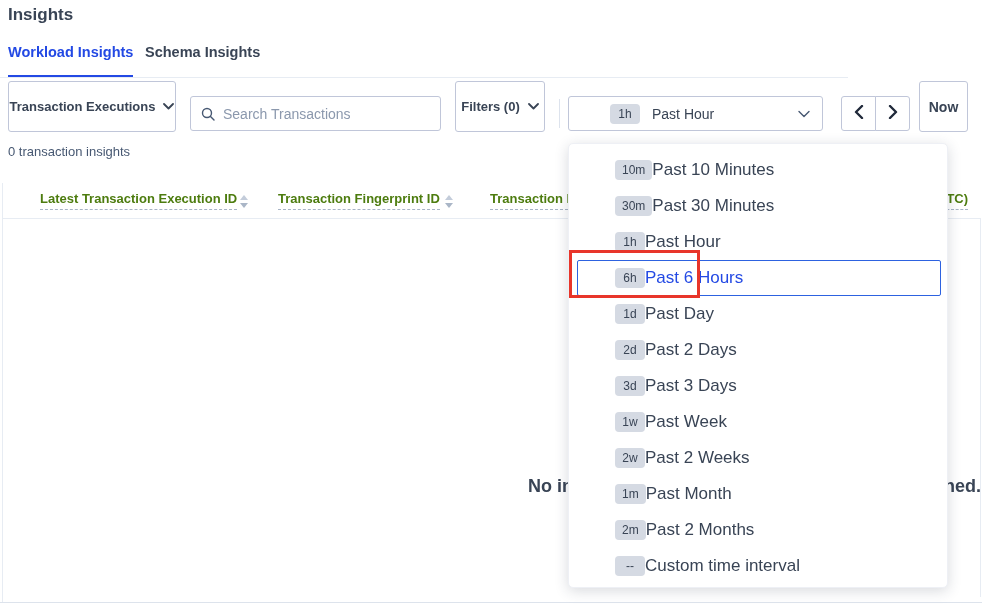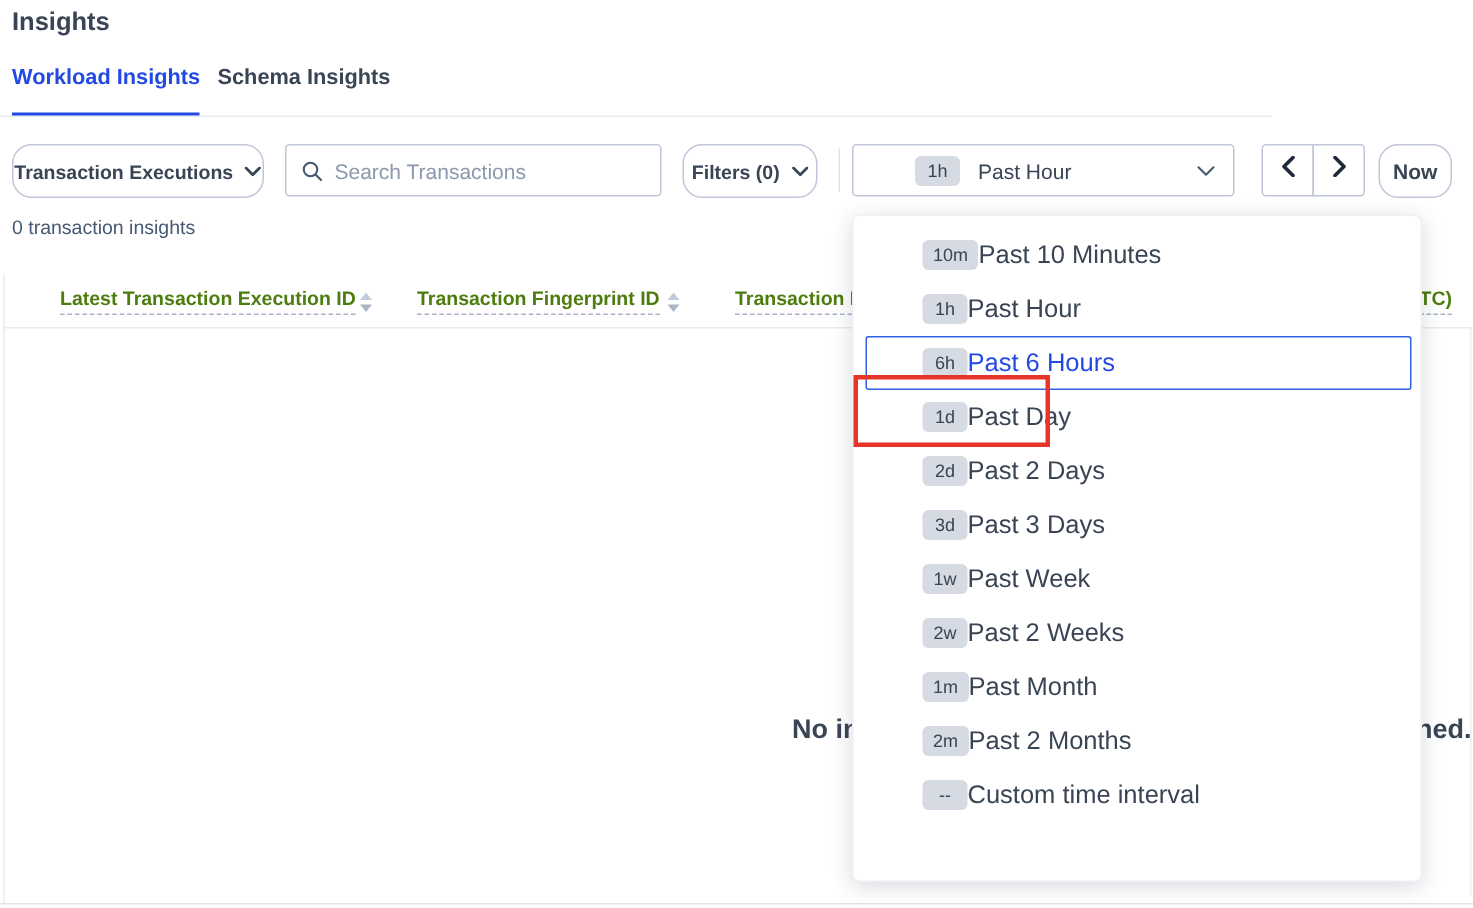--- a/index.html
+++ b/index.html
@@ -12,22 +12,22 @@
 
   
   .tabs { left:0; top:44px; width:848px; height:34px; border-bottom:1px solid #e7ecf3; }
   .tab { position:absolute; top:0; height:33px; font-size:14.5px; font-weight:600;
     color:#394455; cursor:pointer; white-space:nowrap; }
   .tab.active { color:#2349e4; border-bottom:2px solid #2349e4; }
   .tab1 { left:8px; }
   .tab2 { left:145px;text-align:center; }
 
   
-  .btn { position:absolute; top:96px; height:36px; background:#fff;
-    border:1px solid #c0c6d9; border-radius:13px; display:flex; align-items:center;
+  .btn { position:absolute; top:81px; height:51px; background:#fff;
+    border:1px solid #c0c6d9; border-radius:3px; display:flex; align-items:center;
     justify-content:center; gap:8px; font-size:13px; font-weight:700; color:#394455;
     cursor:pointer; }
   .btn-type { left:8px; width:168px; }
   .btn-filters { left:455px; width:90px; }
   .search-box { position:absolute; top:96px; left:190px; width:251px; height:35px;
     border:1px solid #c0c6d9; border-radius:3px; display:flex; align-items:center;
     padding:0 10px; gap:8px; background:#fff; }
   .search-box input { border:0; outline:0; font-size:14px; flex:1;
     font-family:"Liberation Sans", sans-serif; color:#394455; }
   .search-box input::placeholder { color:#8b98ad; }
@@ -186,20 +186,24 @@
 
 <div class="abs empty-left">No in</div>
 <div class="abs empty-right">ned.</div>
 
 <div class="dropdown">
   <div class="dd-item">
     <span class="badge">10m</span>
     <span class="dd-label">Past 10 Minutes</span>
   </div>
   <div class="dd-item">
+    <span class="badge">30m</span>
+    <span class="dd-label">Past 30 Minutes</span>
+  </div>
+  <div class="dd-item">
     <span class="badge">1h</span>
     <span class="dd-label">Past Hour</span>
   </div>
   <div class="dd-item selected">
     <span class="badge">6h</span>
     <span class="dd-label">Past 6 Hours</span>
   </div>
   <div class="dd-item">
     <span class="badge">1d</span>
     <span class="dd-label">Past Day</span>

